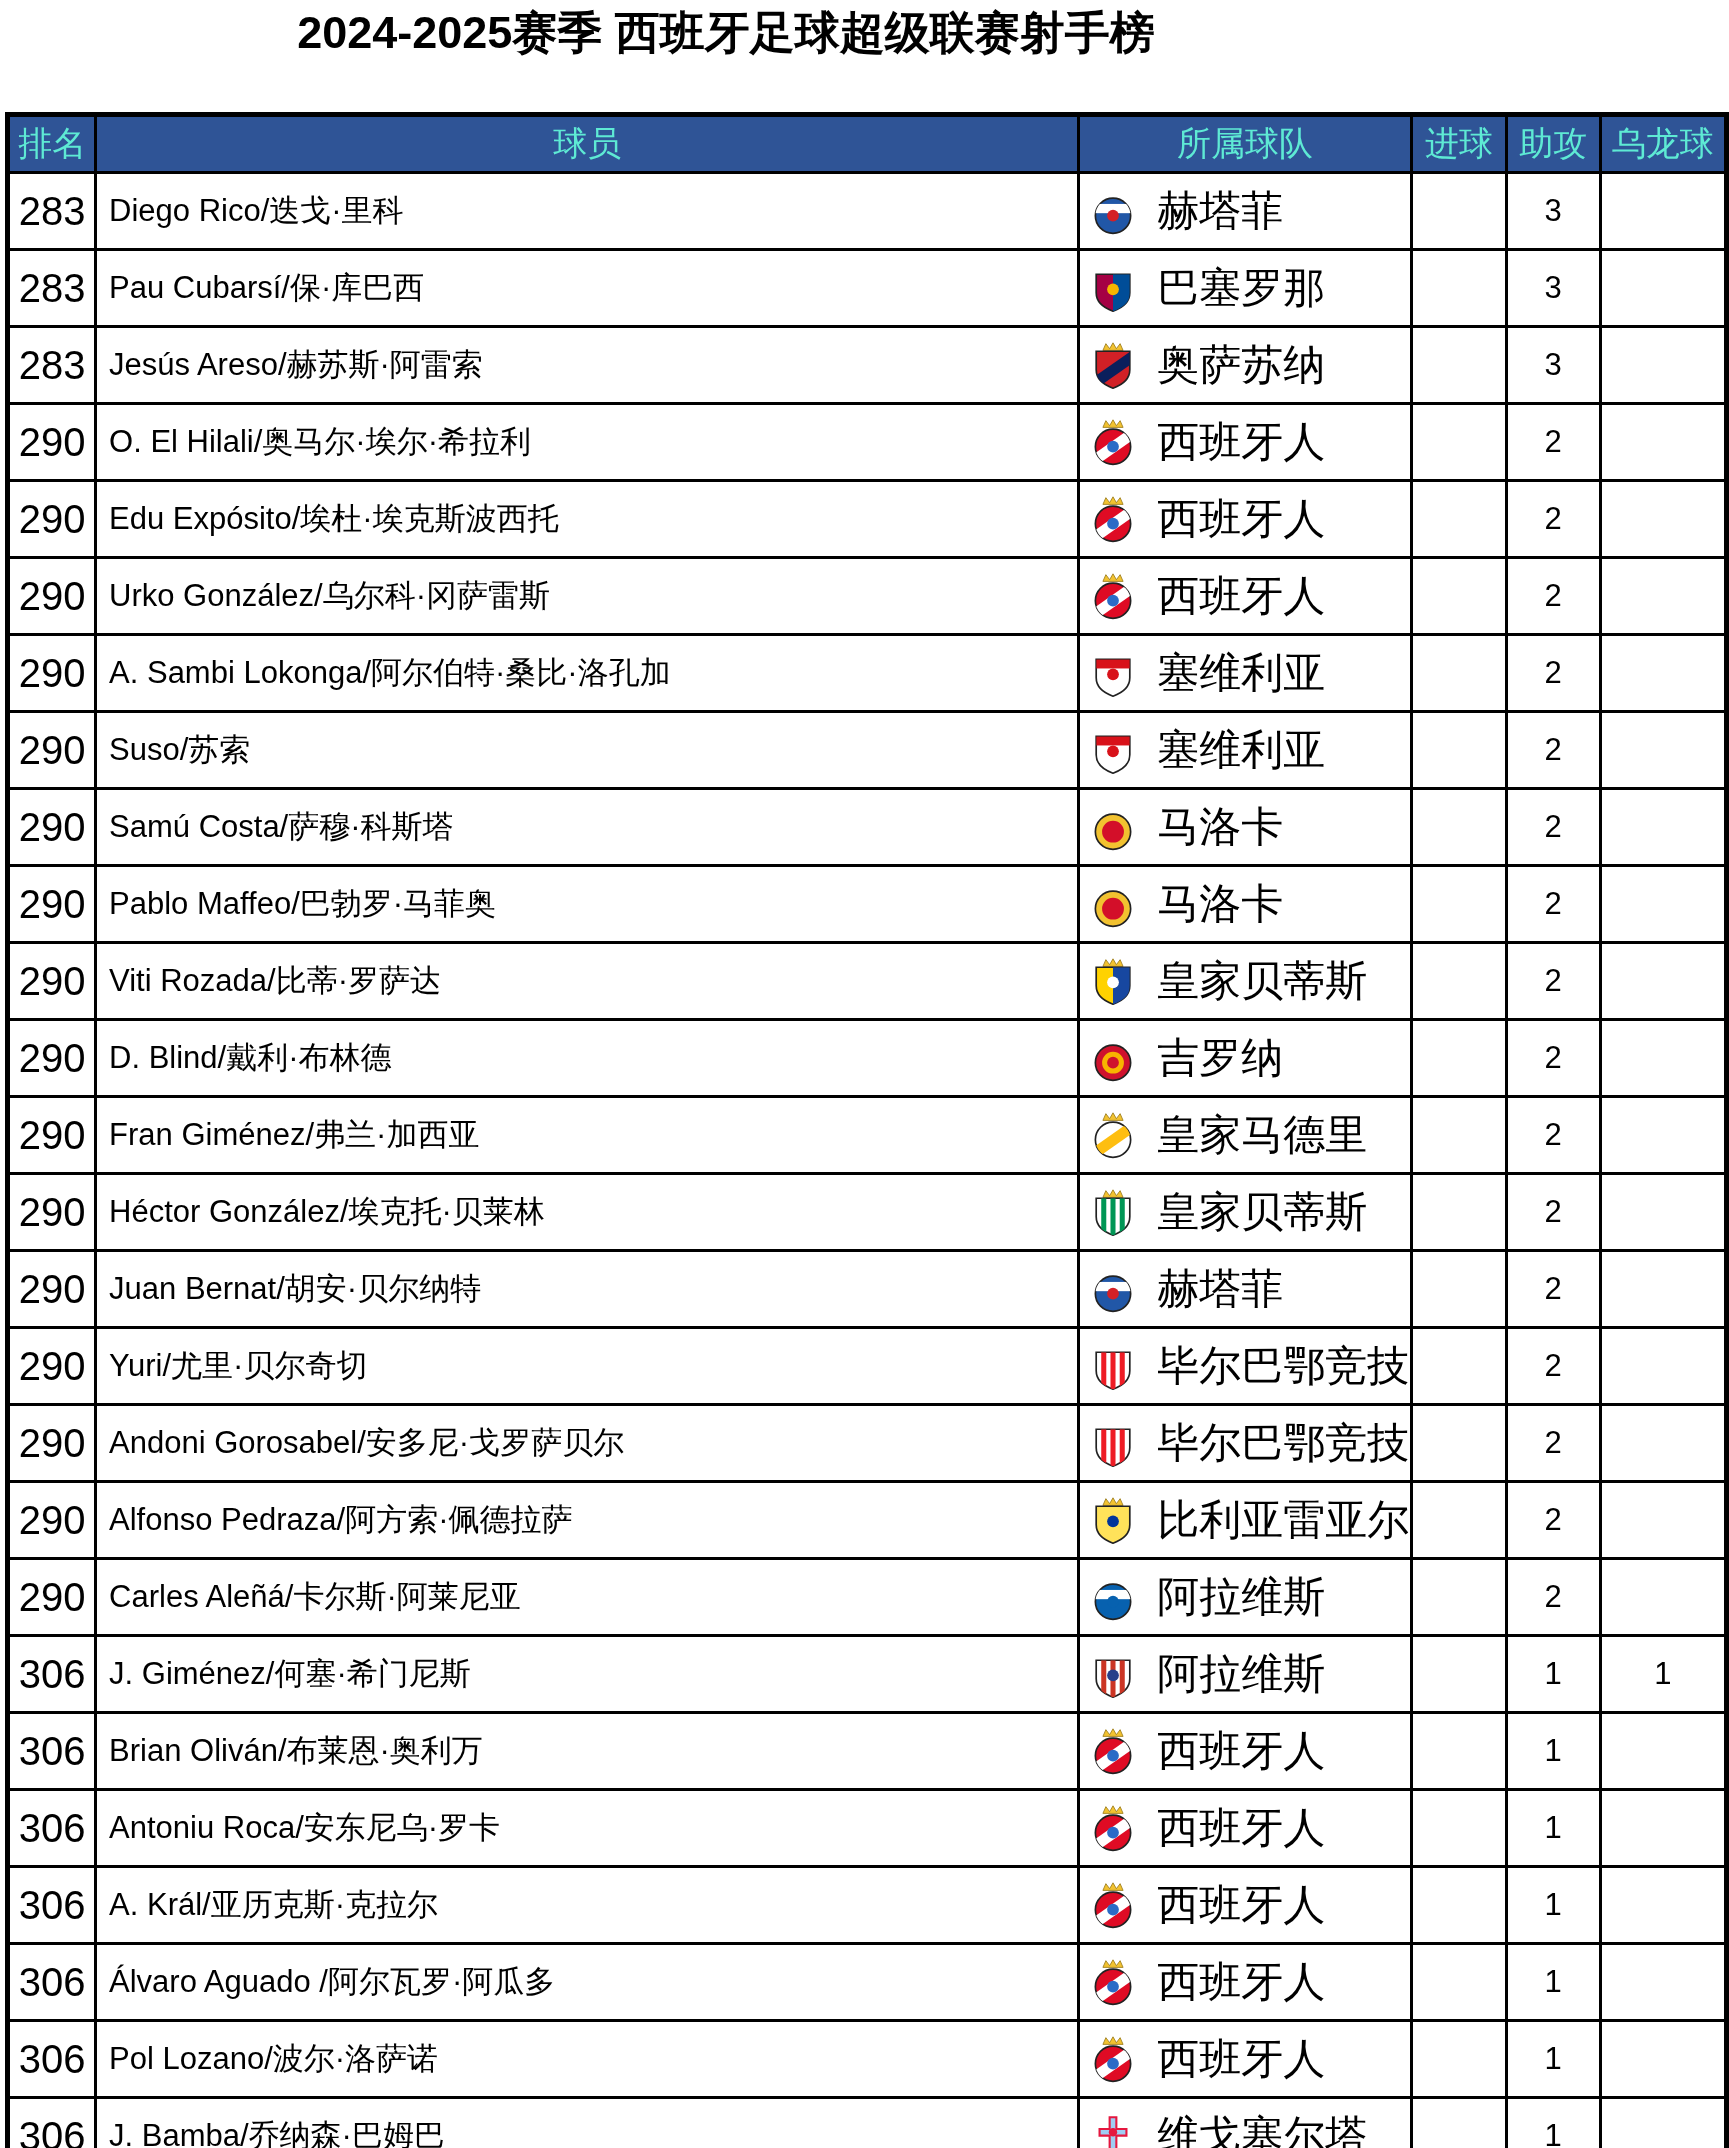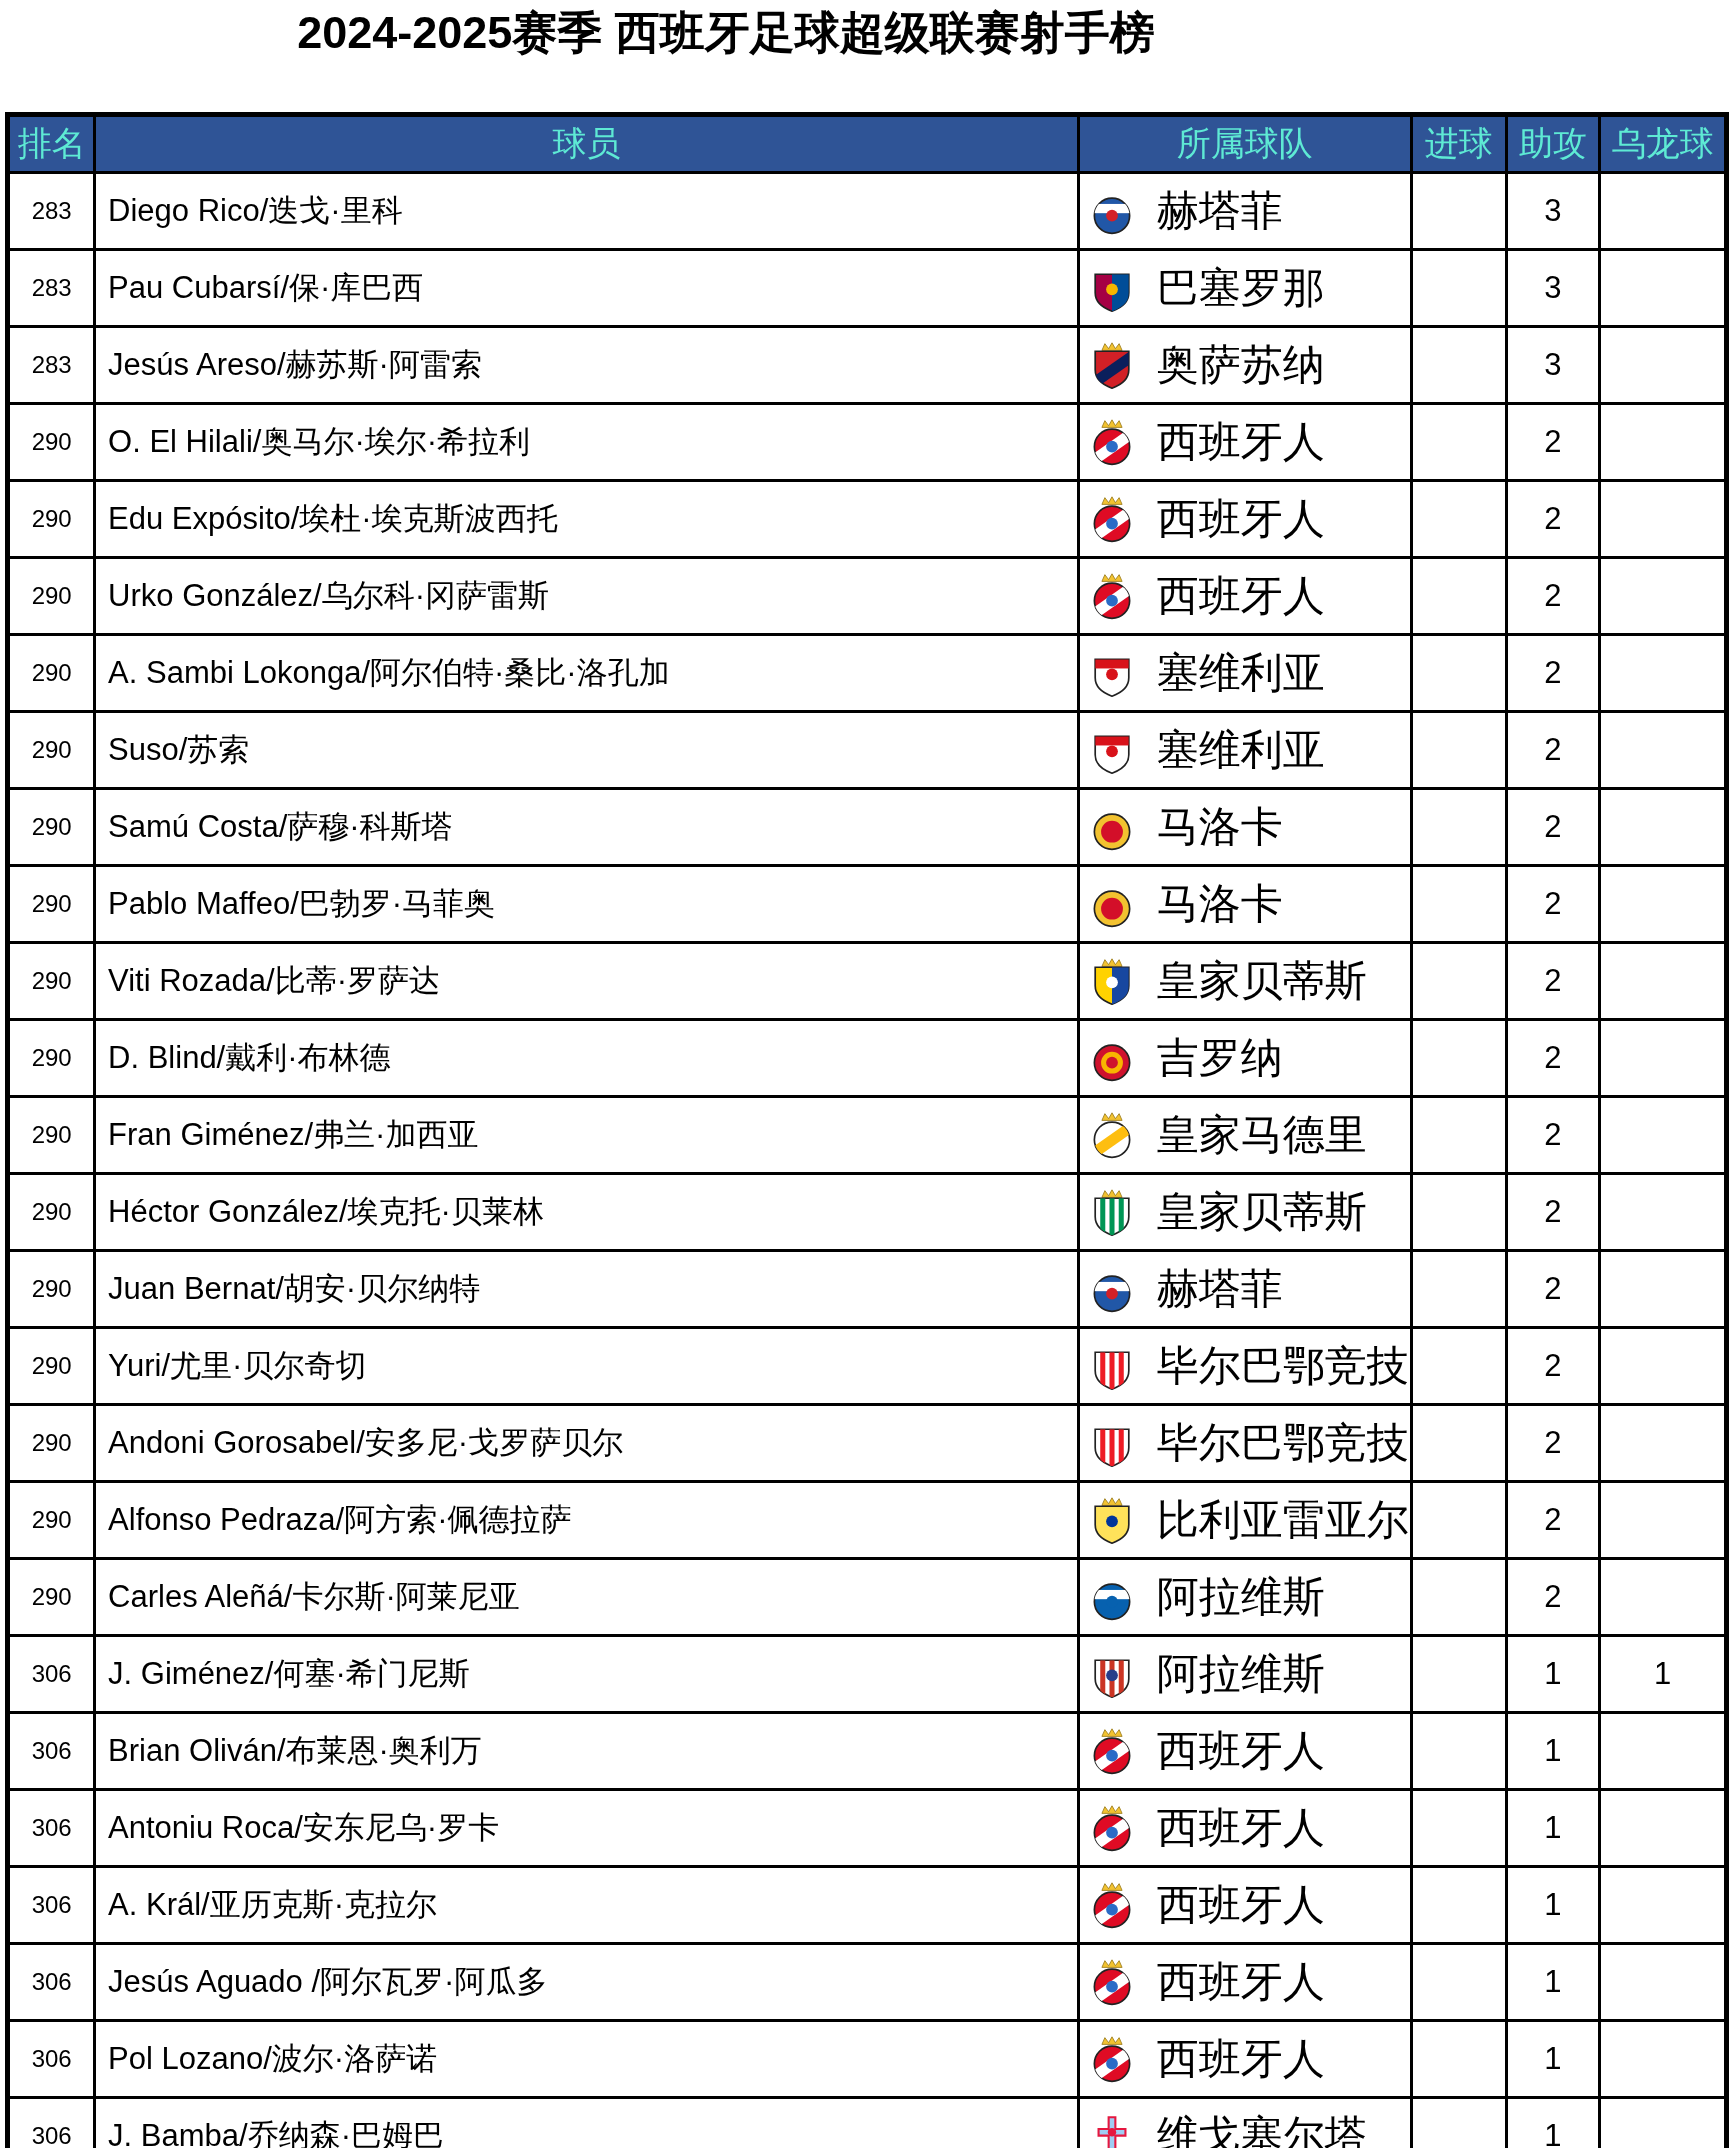--- a/index.html
+++ b/index.html
@@ -17,21 +17,21 @@
     position:absolute;left:5px;top:112px;border-collapse:collapse;table-layout:fixed;
     border:5px solid #000;
   }
   .scorers th,.scorers td{border:3.4px solid #000;overflow:hidden;background:#fff;}
   .scorers thead th{
     background:#2f5496;color:#5eead4;font-weight:400;
     font-family:"Liberation Serif", serif;
     font-size:34px;height:54px;text-align:center;padding:0;
   }
   .scorers tbody td{height:72px;vertical-align:middle;}
-  td.c-rank{text-align:center;font-size:24px;}
+  td.c-rank{text-align:center;font-size:40px;}
   td.c-player{font-size:31px;padding-left:11.7px;text-align:left;white-space:nowrap;}
   td.c-team{padding-left:11.7px;}
   .team-wrap{display:flex;align-items:center;gap:23.5px;}
   .badge{display:inline-flex;width:42px;height:49px;flex:0 0 auto;}
   .team-name{font-size:42px;white-space:nowrap;}
   td.c-num{text-align:center;font-size:31px;}
 </style>
 </head>
 <body>
 
@@ -639,21 +639,21 @@
             </span>
             <span class="team-name">西班牙人</span>
           </div>
         </td>
         <td class="c-num"></td>
         <td class="c-num">1</td>
         <td class="c-num"></td>
       </tr>
       <tr>
         <td class="c-rank">306</td>
-        <td class="c-player">Jesús Aguado /阿尔瓦罗·阿瓜多</td>
+        <td class="c-player">Álvaro Aguado /阿尔瓦罗·阿瓜多</td>
         <td class="c-team">
           <div class="team-wrap">
             <span class="badge">
               <svg width="42" height="49" viewBox="0 0 50 58">
                 <defs>
                   <clipPath id="bc23">
                     <circle cx="25" cy="34" r="21"></circle>
                   </clipPath>
                 </defs>
                 <path d="M13 11 L16.5 3 L21 9 L25 2 L29 9 L33.5 3 L37 11 Z" fill="#f2c230" stroke="#9a7b1a" stroke-width="1"></path>

